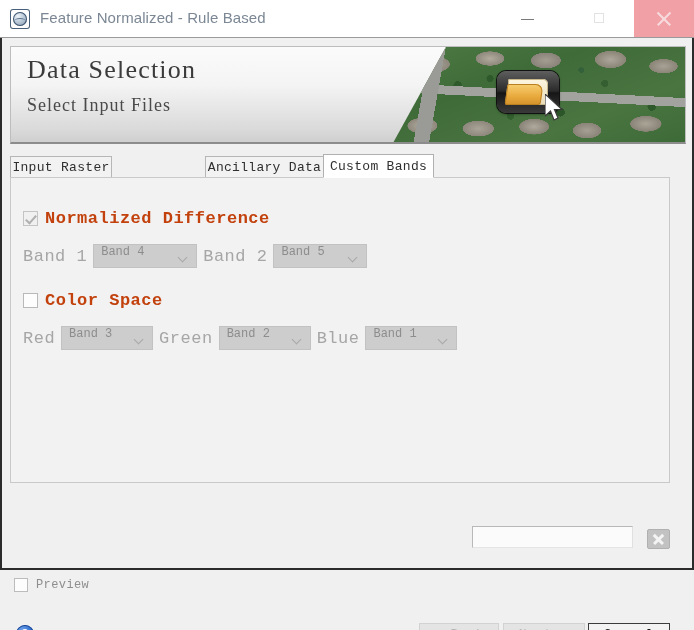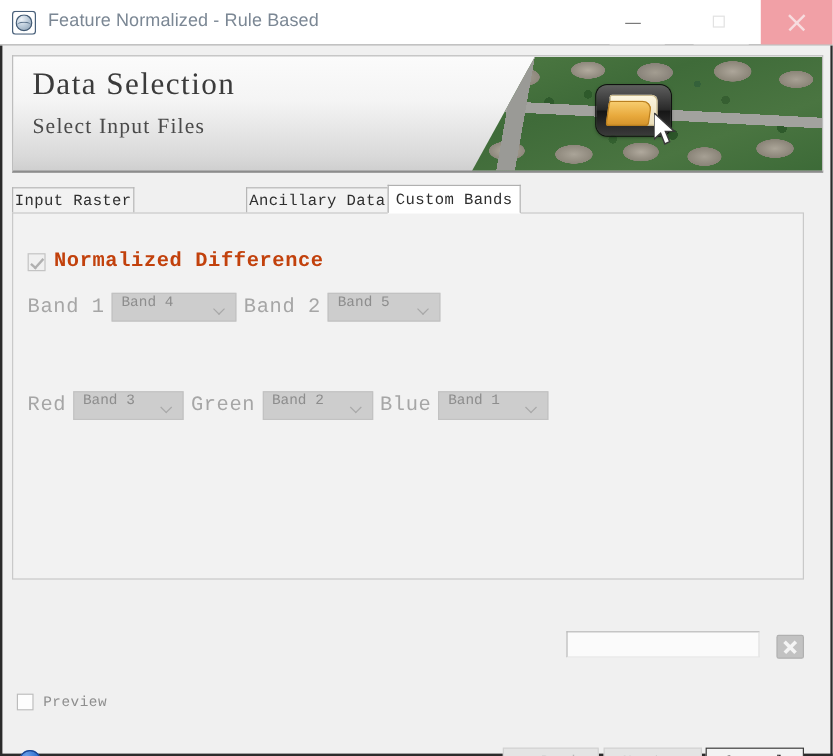--- a/index.html
+++ b/index.html
@@ -109,21 +109,21 @@
     background: #f7dcdf;
   }
   #btn-close .glyph:before { transform: rotate(45deg); }
   #btn-close .glyph:after  { transform: rotate(-45deg); }
 
   
   #body-area {
     position: absolute;
     left: 0; top: 38px;
     width: 694px;
-    height: 592px;
+    height: 532px;
     background: #f0f0f0;
     border-left: 2px solid #2b2b2b;
     border-right: 2px solid #2b2b2b;
     border-bottom: 2px solid #2b2b2b;
     box-sizing: border-box;
   }
 
   
   #banner {
     position: absolute;
@@ -509,20 +509,24 @@
           <span class="combo-text">Band 4</span>
           <span class="chev"></span>
         </span>
         <span class="band-label">Band 2</span>
         <span class="combo" style="width:94px;">
           <span class="combo-text">Band 5</span>
           <span class="chev"></span>
         </span>
       </div>
 
+      <div class="check-row" style="left:12px; top:113px;">
+        <span class="checkbox"></span>
+        <span class="check-label">Color Space</span>
+      </div>
 
       <div class="band-row" style="left:12px; top:148px;">
         <span class="band-label">Red</span>
         <span class="combo" style="width:92px;">
           <span class="combo-text">Band 3</span>
           <span class="chev"></span>
         </span>
         <span class="band-label">Green</span>
         <span class="combo" style="width:92px;">
           <span class="combo-text">Band 2</span>

